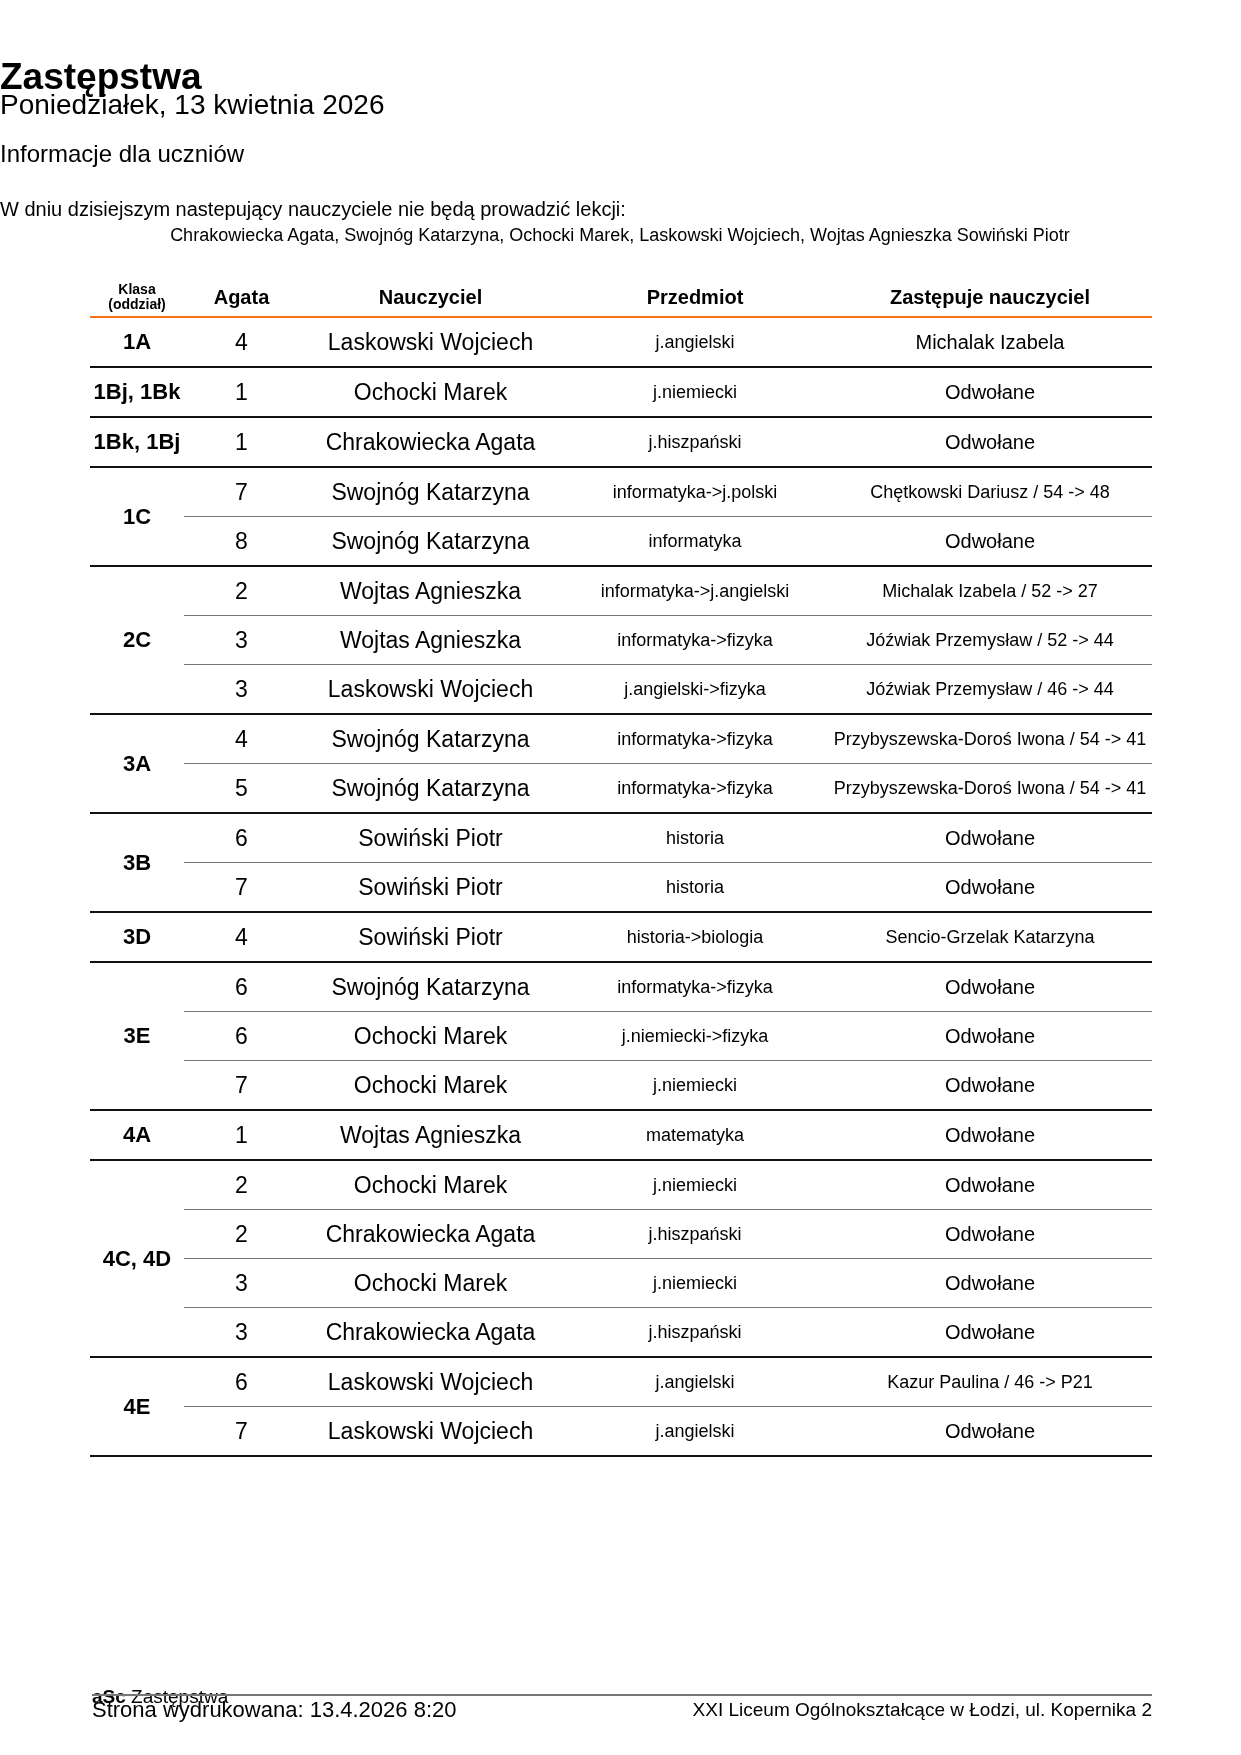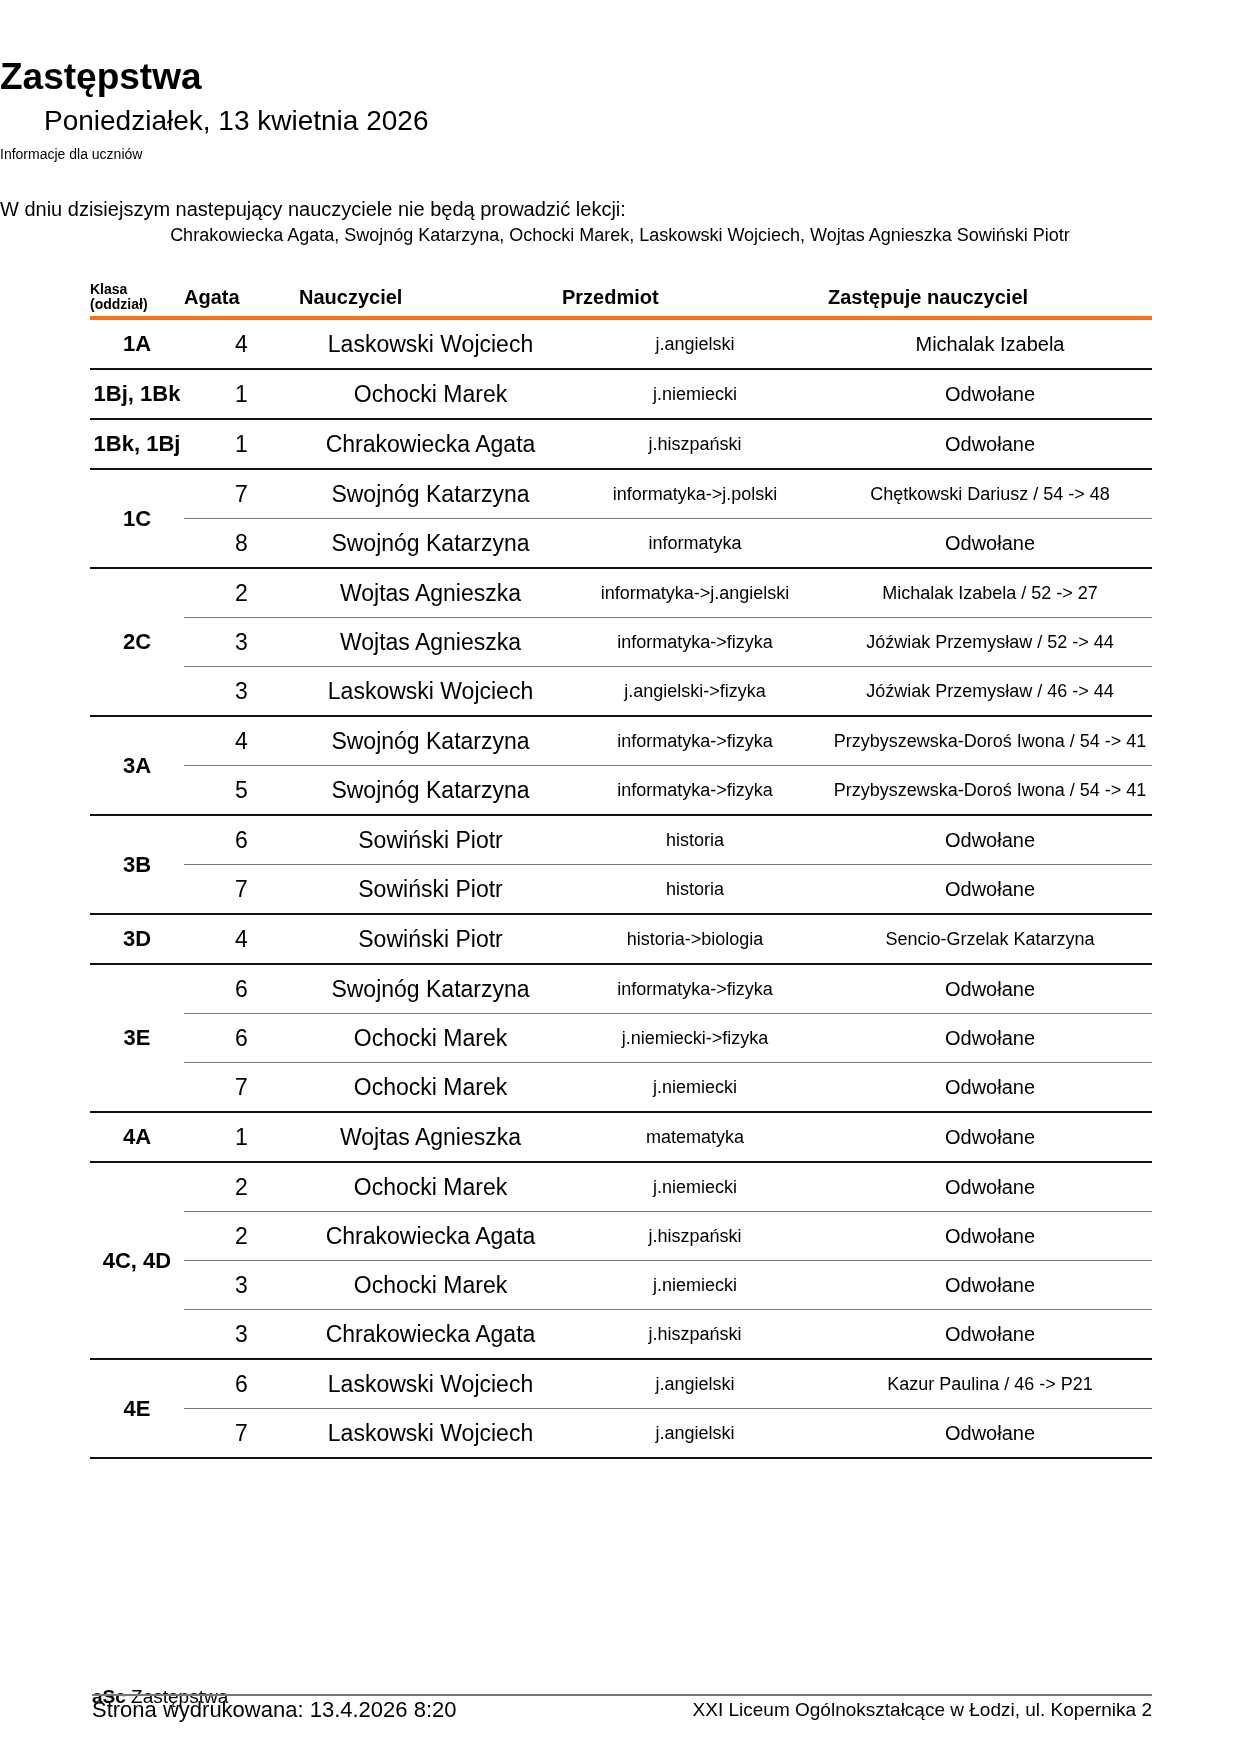--- a/index.html
+++ b/index.html
@@ -1,23 +1,23 @@
 <!DOCTYPE html>
 <html><head>
 <meta charset="utf-8">
 <style>
   html, body { margin: 0; padding: 0; background: #ffffff; }
   body { width: 1241px; height: 1755px; position: relative; font-family: "Liberation Sans", sans-serif; color: #000; overflow: hidden; }
   .title { position: absolute; left: 0; width: 1241px; top: 55px; font-size: 37px; font-weight: bold; line-height: 44px; }
-  .date { position: absolute; left: 0; width: 1127px; top: 104px; font-size: 28px; line-height: 34px; padding-left: 44px; }
-  .subtitle { position: absolute; left: 0; width: 1153px; top: 143px; font-size: 14px; line-height: 22px; }
+  .date { position: absolute; left: 0; width: 1127px; top: 88px; font-size: 28px; line-height: 34px; }
+  .subtitle { position: absolute; left: 0; width: 1153px; top: 143px; font-size: 24px; line-height: 22px; }
   .absent-intro { position: absolute; left: 0; width: 1134px; top: 196px; font-size: 20px; line-height: 27px; }
   .absent-list { position: absolute; left: 120px; width: 1000px; top: 224px; font-size: 18px; font-weight: normal; line-height: 23px; text-align: center; }
   table.subs { position: absolute; left: 90px; top: 278px; width: 1062px; border-collapse: collapse; table-layout: fixed; }
-  table.subs th { font-weight: bold; font-size: 20px; height: 38px; padding: 0; vertical-align: middle; text-align: left; border-bottom: 4px solid #f97316; }
+  table.subs th { font-weight: bold; font-size: 20px; height: 38px; padding: 0; vertical-align: middle; text-align: center; border-bottom: 2px solid #f97316; }
   table.subs th.klasa { font-size: 14px; line-height: 15px; }
   table.subs td { padding: 0; text-align: center; vertical-align: middle; height: 48px; border-bottom: 1.5px solid #777; }
   table.subs td.group-end { border-bottom: 2px solid #111; }
   td.cls { font-weight: bold; font-size: 22px; border-bottom: 2px solid #111 !important; }
   td.lesson { font-size: 23px; }
   td.teacher { font-size: 23px; }
   td.subject { font-size: 18px; }
   td.sub-teacher { font-size: 20px; line-height: 22px; }
   td.sub-teacher.small { font-size: 18px; line-height: 22px; margin-left: 45px; }
   .footer-brand { position: absolute; left: 92px; top: 1670px; font-size: 19px; line-height: 22px; margin-top: 16px; }

